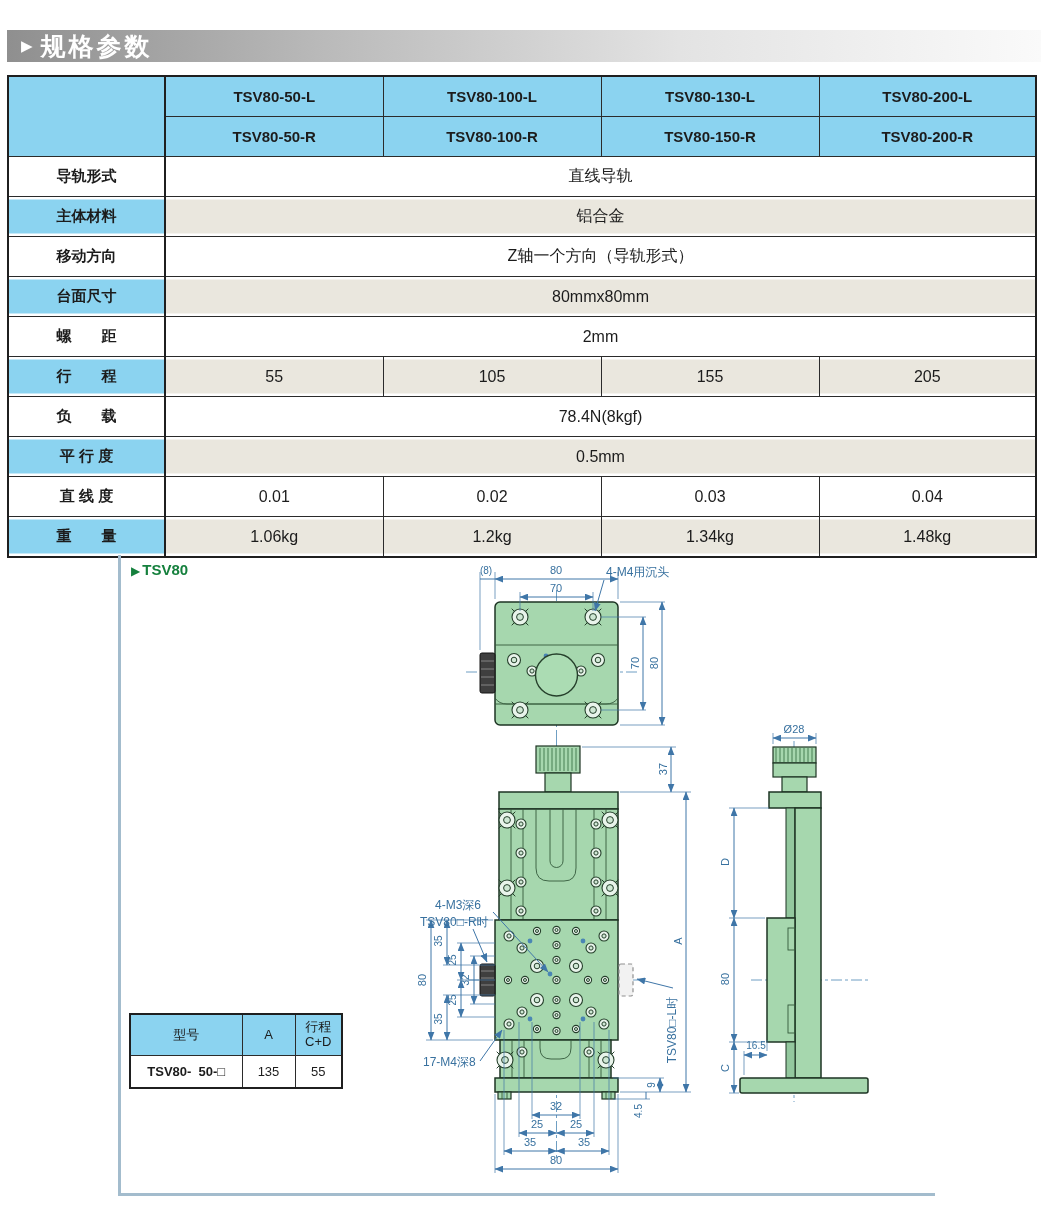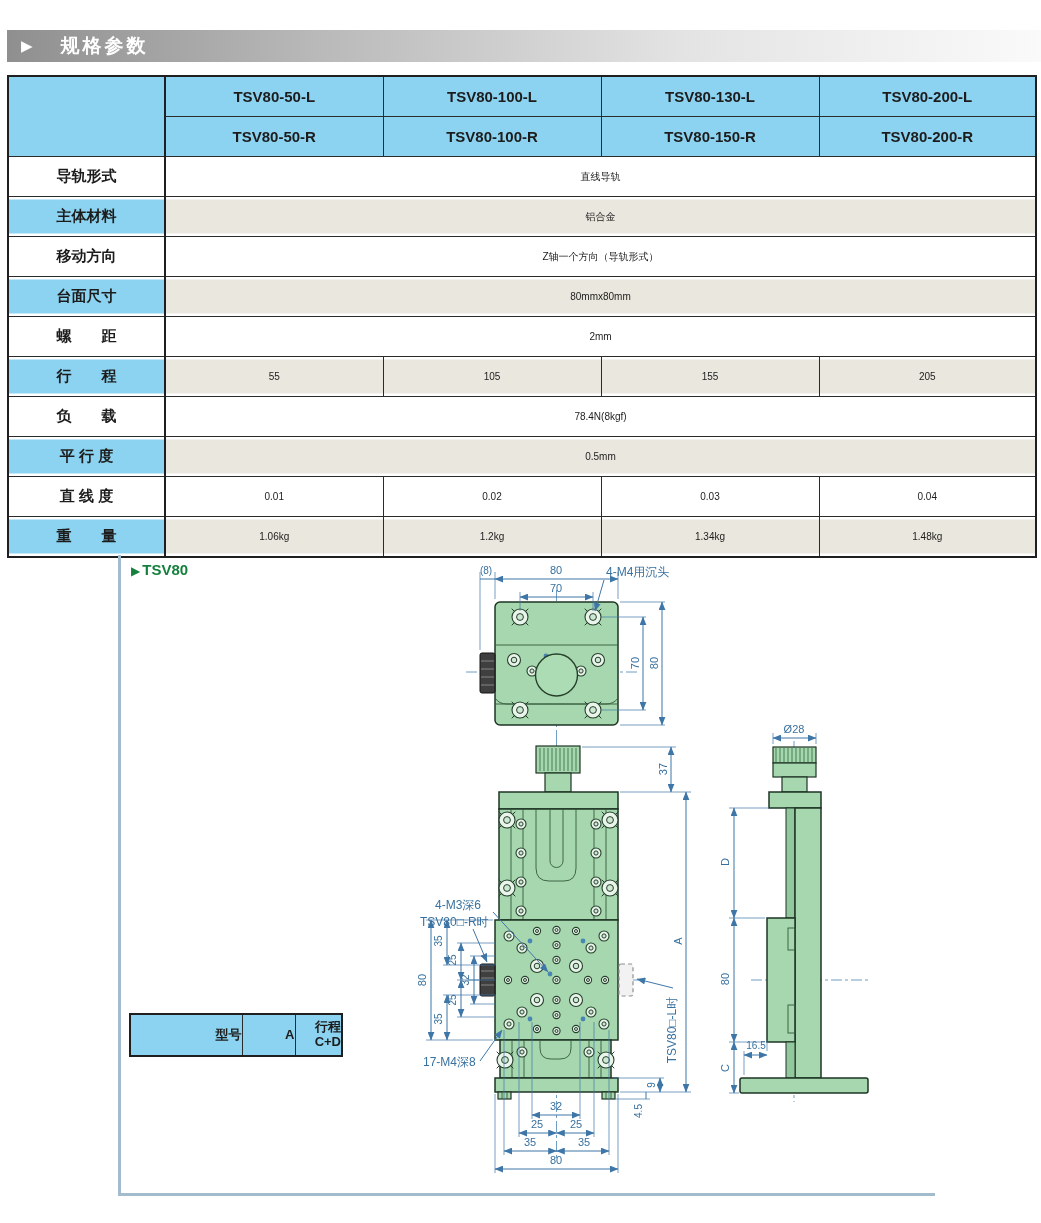--- a/index.html
+++ b/index.html
@@ -4,49 +4,49 @@
 <style>
   html,body{margin:0;padding:0;background:#fff;}
   .page{position:relative;width:1041px;height:1223px;background:#fff;overflow:hidden;
         font-family:"Liberation Sans","DejaVu Sans",sans-serif;color:#1c1c1c;}
 
   
   .section-bar{position:absolute;left:7px;top:30px;right:0;height:32px;
     background:linear-gradient(to right,#8f8f8f 0%,#b9b9b9 30%,#e3e3e3 65%,#fafafa 100%);
     display:flex;align-items:center;}
   .section-bar .arr{color:#fff;font-size:15px;margin:0 8px 0 14px;}
-  .section-bar .ttl{color:#fff;font-size:19px;font-weight:700;letter-spacing:3px;margin-left:20px;}
+  .section-bar .ttl{color:#fff;font-size:25px;font-weight:700;letter-spacing:3px;}
 
   
   table.spec{position:absolute;left:7px;top:75px;width:1028px;border-collapse:collapse;
     table-layout:fixed;border:2px solid #1f1f1f;}
   table.spec th,table.spec td{border:1px solid #2b2b2b;height:37px;padding:1px;
     text-align:center;vertical-align:middle;font-size:15px;margin-left:22px;}
   table.spec th{font-weight:700;white-space:pre;border-right:2.5px solid #1f1f1f;}
   table.spec td.h{font-weight:700;background:var(--header_blue,#8bd3f0);}
   table.spec th.corner{background:var(--header_blue,#8bd3f0);}
   table.spec .blue{background:var(--header_blue,#8bd3f0);
     box-shadow:inset 0 2.5px 0 #fff, inset 0 -2.5px 0 #fff;}
   table.spec td.beige{background:var(--beige,#eae7de);
     box-shadow:inset 0 2.5px 0 #fff, inset 0 -2.5px 0 #fff;text-align:center;}
-  table.spec td.val{font-size:10px;}
+  table.spec td.val{font-size:16px;}
 
   
   .frame{position:absolute;left:118px;top:555px;width:814px;height:638px;
     border-left:3px solid var(--frame_blue,#a3bccd);border-bottom:3px solid var(--frame_blue,#a3bccd);}
   .dlabel{position:absolute;left:10px;top:6px;color:#15803d;font-weight:700;font-size:15px;}
   .dlabel .darr{font-size:12px;margin-right:2px;}
   svg.draw{position:absolute;left:0;top:0;}
 
   
   table.model{position:absolute;left:8px;top:458px;border-collapse:collapse;table-layout:fixed;
     border:2.5px solid #1f1f1f;}
   table.model th,table.model td{border:1.5px solid #2b2b2b;padding:0;text-align:center;
     vertical-align:middle;font-size:13px;height:31px;}
-  table.model tr.hd th{height:40px;background:var(--header_blue,#8bd3f0);font-weight:700;line-height:1.15;text-align:right;}
+  table.model tr.hd th{height:40px;background:var(--header_blue,#8bd3f0);font-weight:400;line-height:1.15;}
   table.model td.m{font-weight:700;white-space:pre;}
   table.model .blue{background:var(--header_blue,#8bd3f0);
     box-shadow:inset 0 2px 0 #fff, inset 0 -2px 0 #fff;}
   table.model td.beige{background:var(--beige,#eae7de);
     box-shadow:inset 0 2px 0 #fff, inset 0 -2px 0 #fff;}
 
   
   svg.draw{font-family:"Liberation Sans","DejaVu Sans",sans-serif;}
   .body{fill:#a6d7ae;stroke:#1e3524;stroke-width:1.5;}
   .body2{fill:#a6d7ae;stroke:#1e3524;stroke-width:1.2;}
@@ -391,16 +391,21 @@
         </colgroup>
       <tbody>
         <tr class="hd">
           <th>型号</th>
           <th>A</th>
           <th>
             <div>行程</div>
             <div>C+D</div>
           </th>
         </tr>
+        <tr>
+          <td class="m">TSV80-  50-□</td>
+          <td>135</td>
+          <td>55</td>
+        </tr>
       </tbody>
     </table>
   </div>
 </div>
 
 </body></html>

